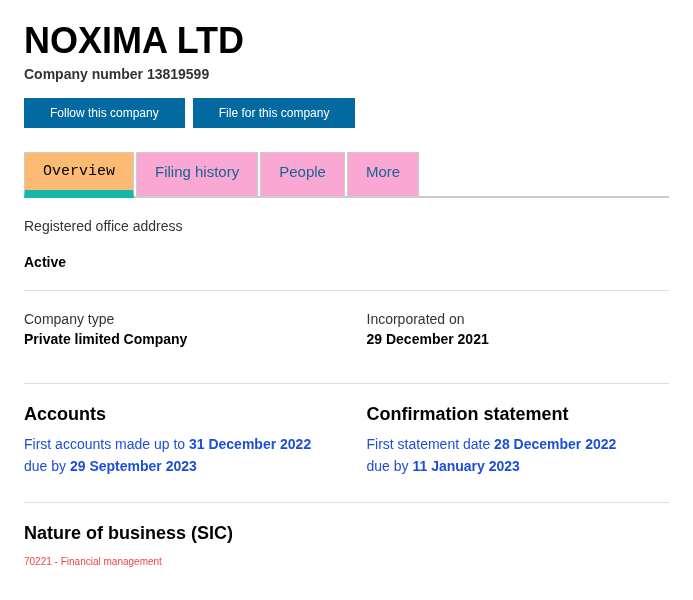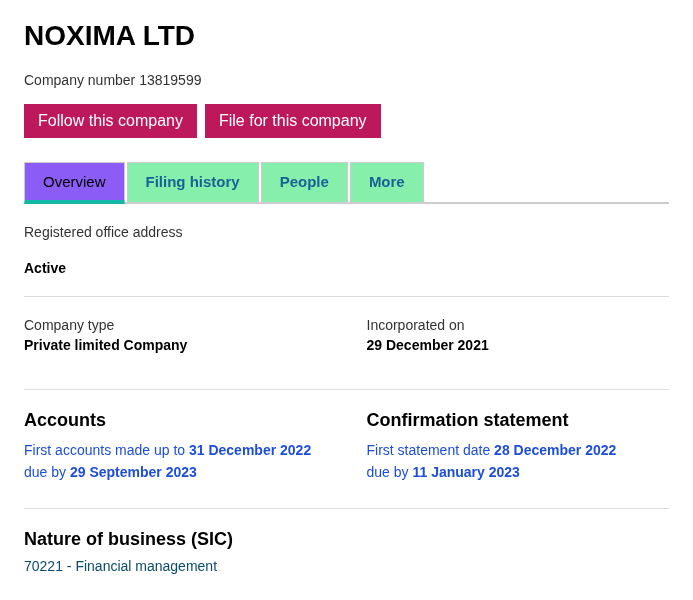--- a/index.html
+++ b/index.html
@@ -11,82 +11,82 @@
     body {
       font-family: Arial, sans-serif;
       font-size: 14px;
       color: #333;
       background: #fff;
       padding: 20px 24px;
       max-width: 693px;
     }
 
     .company-title {
-      font-size: 28px;
-      font-weight: bold;
-      color: #000;
-      margin-bottom: 20px;
+      font-size: 36px;
+      font-weight: bold;
+      color: #000;
+      margin-bottom: 4px;
     }
 
     .company-number-line {
       font-size: 14px;
       color: #333;
       margin-bottom: 16px;
     }
 
     .company-number-line span.label {
-      font-weight: normal;
+      font-weight: bold;
     }
 
     .company-number-line span.number {
-      font-weight: normal;
+      font-weight: bold;
     }
 
     .action-buttons {
       display: flex;
       gap: 8px;
       margin-bottom: 24px;
     }
 
     .btn-green {
-      background-color: #be185d;
+      background-color: #0369a1;
       color: #fff;
       border: none;
-      padding: 8px 14px;
-      font-size: 16px;
+      padding: 8px 26px;
+      font-size: 12px;
       cursor: pointer;
       font-weight: normal;
     }
 
     .tabs {
       display: flex;
       border-bottom: 2px solid #ccc;
       margin-bottom: 20px;
     }
 
     .tab {
       padding: 10px 18px;
       font-size: 15px;
       cursor: pointer;
       color: #1a6295;
       border: 1px solid #ccc;
       border-bottom: none;
-      background: #86efac;
+      background: #f9a8d4;
       margin-right: 2px;
       text-decoration: none;
-      font-weight: bold;
     }
 
     .tab.active {
-      background: #8b5cf6;
+      background: #fdba74;
       color: #333;
       font-weight: normal;
-      border-bottom: 4px solid #14b8a6;
+      border-bottom: 8px solid #14b8a6;
       margin-bottom: -2px;
       color: #000;
+      font-family: Liberation Mono, monospace;
     }
 
     .section {
       margin-bottom: 20px;
     }
 
     .field-label {
       font-size: 14px;
       color: #333;
       margin-bottom: 4px;
@@ -143,23 +143,23 @@
     }
 
     .sic-section h3 {
       font-size: 18px;
       font-weight: bold;
       color: #000;
       margin-bottom: 8px;
     }
 
     .sic-link {
-      color: #0c4a6e;
+      color: #ef4444;
       text-decoration: none;
-      font-size: 14px;
+      font-size: 10px;
     }
   </style>
 </head>
 <body>
 
 <h1 class="company-title">NOXIMA LTD</h1>
 
 <p class="company-number-line">
   <span class="label">Company number</span>
   <span class="number">13819599</span>

